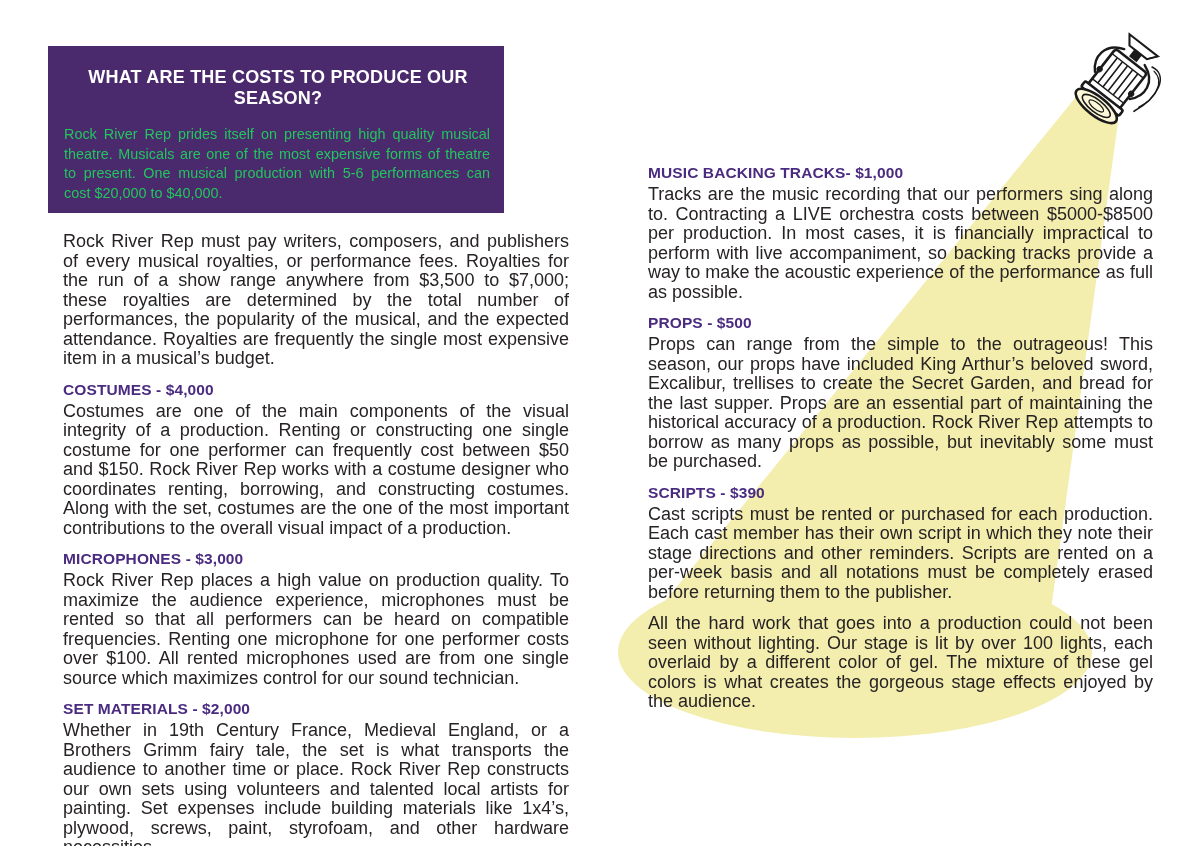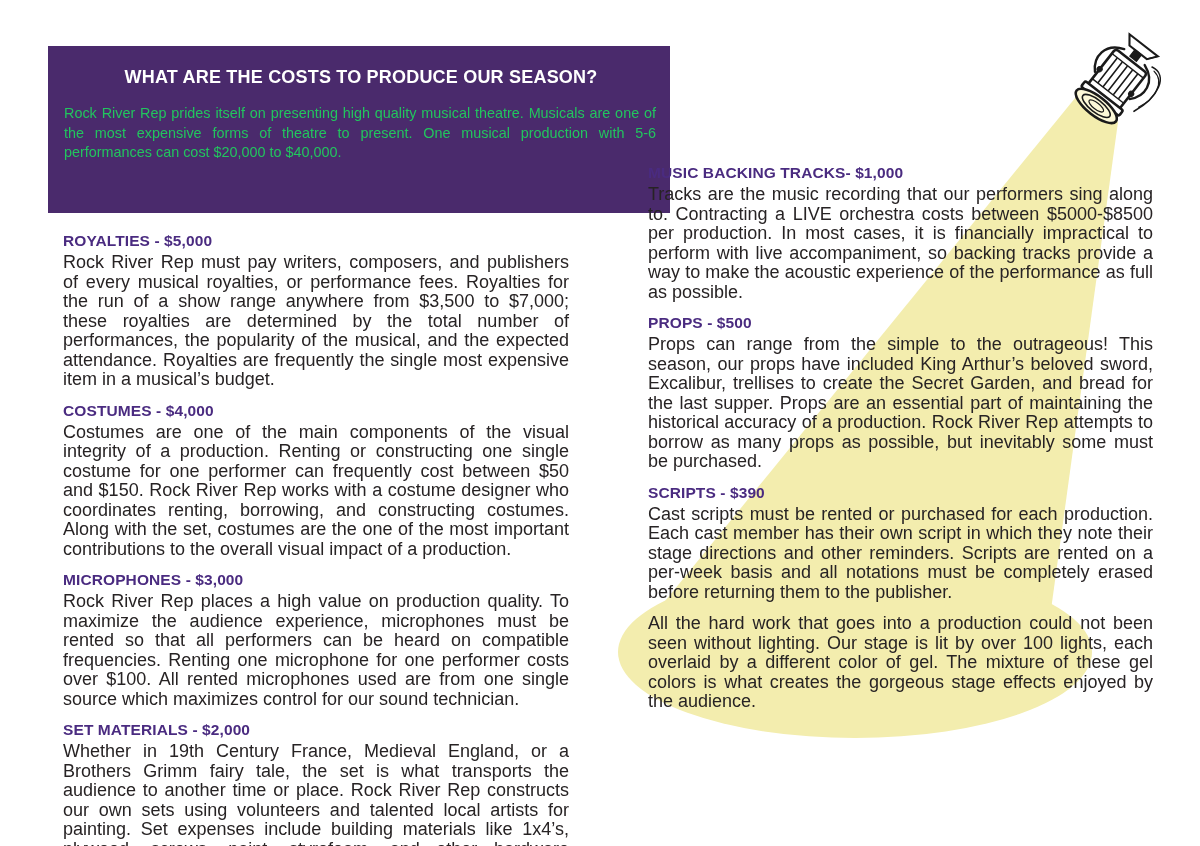--- a/index.html
+++ b/index.html
@@ -13,21 +13,21 @@
   }
   .art-layer {
     position: absolute;
     left: 0; top: 0;
     width: 1200px; height: 846px;
     z-index: 0;
   }
   .header-box {
     position: absolute;
     left: 48px; top: 46px;
-    width: 622px; height: 167px;
+    width: 456px; height: 167px;
     background: #4a2a6c;
     z-index: 1;
     box-sizing: border-box;
   }
   .header-title {
     color: #ffffff;
     font-weight: bold;
     font-size: 18px;
     text-align: center;
     margin: 21px 10px 0 14px;
@@ -107,21 +107,20 @@
     </g>
   </svg>
 
   <div class="header-box">
     <div class="header-title">WHAT ARE THE COSTS TO PRODUCE OUR SEASON?</div>
     <div class="header-para">Rock River Rep prides itself on presenting high quality musical theatre. Musicals are one of the most expensive forms of theatre to present. One musical production with 5-6 performances can cost $20,000 to $40,000.</div>
   </div>
 
   <div class="col col-left">
     <div>
-      <h3 class="sec-heading">ROYALTIES - $5,000</h3>
       <p class="sec-body">Rock River Rep must pay writers, composers, and publishers of every musical royalties, or performance fees. Royalties for the run of a show range anywhere from $3,500 to $7,000; these royalties are determined by the total number of performances, the popularity of the musical, and the expected attendance. Royalties are frequently the single most expensive item in a musical’s budget.</p>
     </div>
     <div>
       <h3 class="sec-heading">COSTUMES - $4,000</h3>
       <p class="sec-body">Costumes are one of the main components of the visual integrity of a production. Renting or constructing one single costume for one performer can frequently cost between $50 and $150. Rock River Rep works with a costume designer who coordinates renting, borrowing, and constructing costumes. Along with the set, costumes are the one of the most important contributions to the overall visual impact of a production.</p>
     </div>
     <div>
       <h3 class="sec-heading">MICROPHONES - $3,000</h3>
       <p class="sec-body">Rock River Rep places a high value on production quality. To maximize the audience experience, microphones must be rented so that all performers can be heard on compatible frequencies. Renting one microphone for one performer costs over $100. All rented microphones used are from one single source which maximizes control for our sound technician.</p>
     </div>

